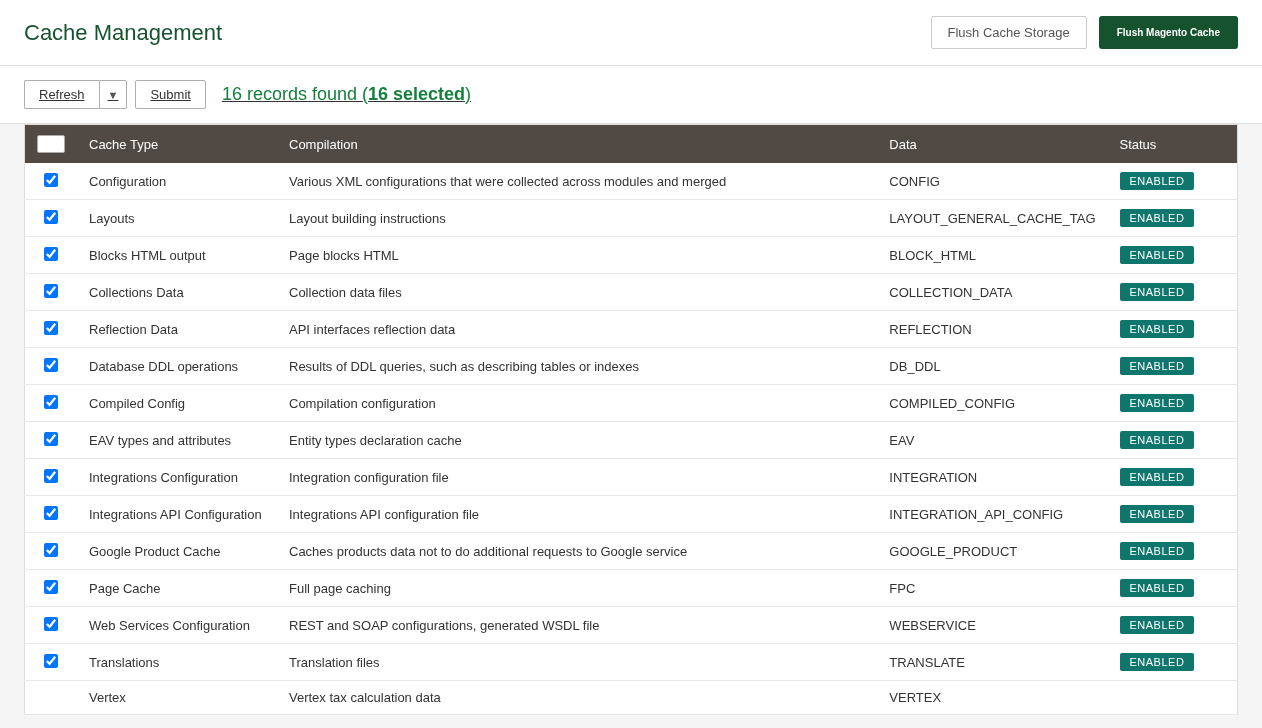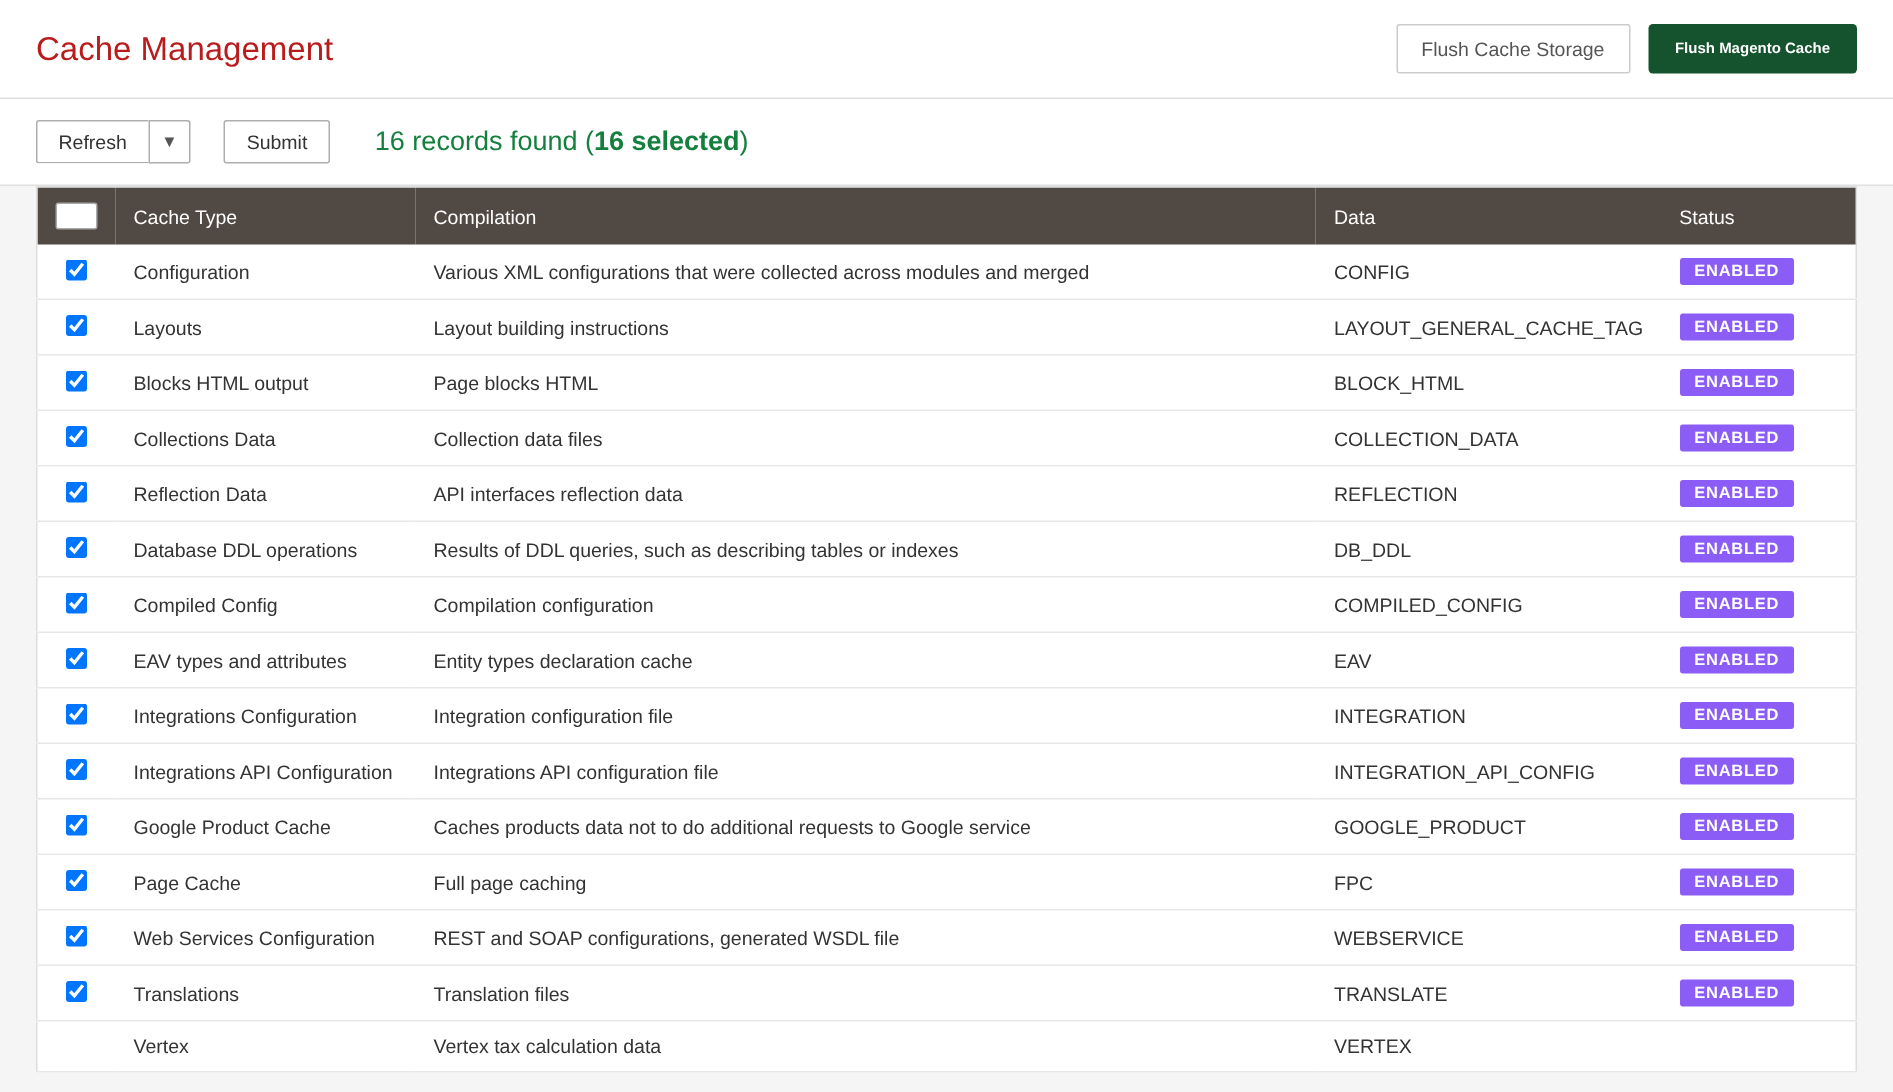--- a/index.html
+++ b/index.html
@@ -10,21 +10,21 @@
       align-items: center;
       justify-content: space-between;
       padding: 16px 24px;
       background: #fff;
       border-bottom: 1px solid #ddd;
     }
 
     .page-title {
       font-size: 22px;
       font-weight: 300;
-      color: #b91c1c;
+      color: #14532d;
     }
 
     .header-actions {
       display: flex;
       gap: 12px;
     }
 
     .flush-cache-storage-btn {
       background: #fff;
       border: 1px solid #ccc;
@@ -42,24 +42,25 @@
       padding: 9px 18px;
       font-size: 10px;
       font-weight: bold;
       cursor: pointer;
       border-radius: 3px;
     }
 
     .toolbar {
       display: flex;
       align-items: center;
-      gap: 22px;
+      gap: 8px;
       padding: 14px 24px;
       background: #fff;
       border-bottom: 1px solid #e0e0e0;
+      text-decoration: underline;
     }
 
     .refresh-btn-group {
       display: flex;
       align-items: stretch;
     }
 
     .refresh-btn {
       background: #fff;
       border: 1px solid #aeaeae;
@@ -146,25 +147,25 @@
       color: #333;
       vertical-align: middle;
     }
 
     tbody td.checkbox-col {
       text-align: center;
     }
 
     .status-badge {
       display: inline-block;
-      background: #8b5cf6;
+      background: #0f766e;
       color: #fff;
       padding: 3px 10px;
       font-size: 11px;
-      font-weight: bold;
+      font-weight: normal;
       border-radius: 2px;
       letter-spacing: 0.5px;
     }
 
     .header-checkbox-wrapper {
       display: flex;
       align-items: center;
       justify-content: center;
       gap: 2px;
     }

